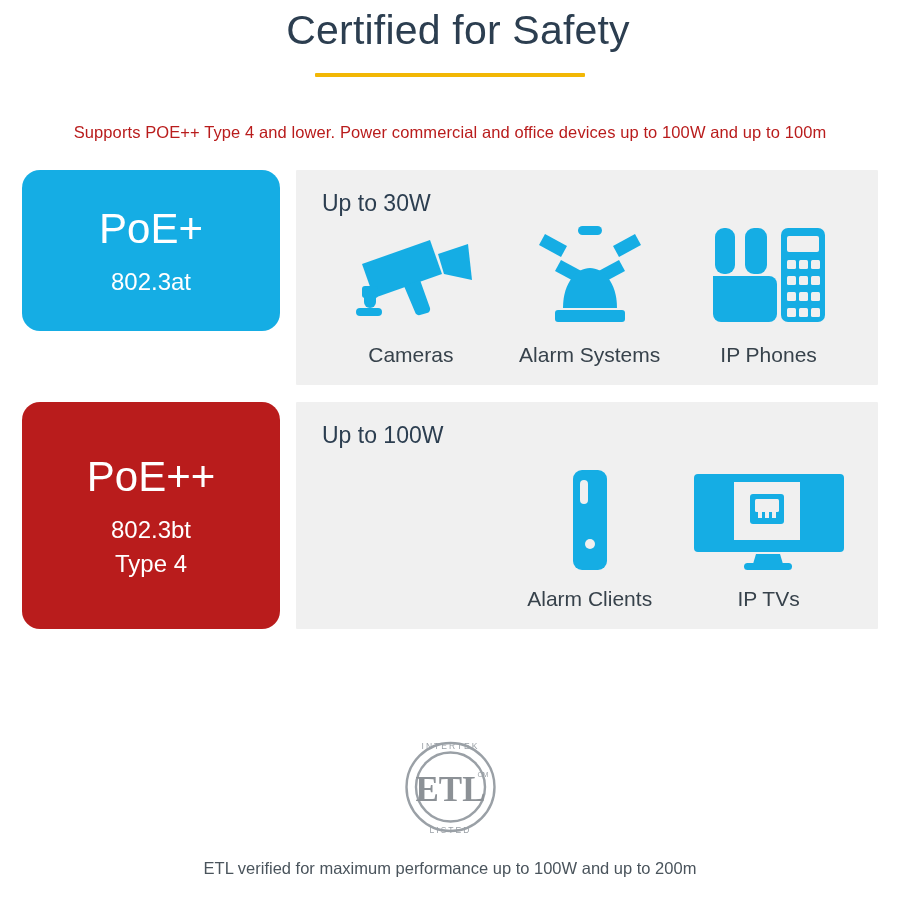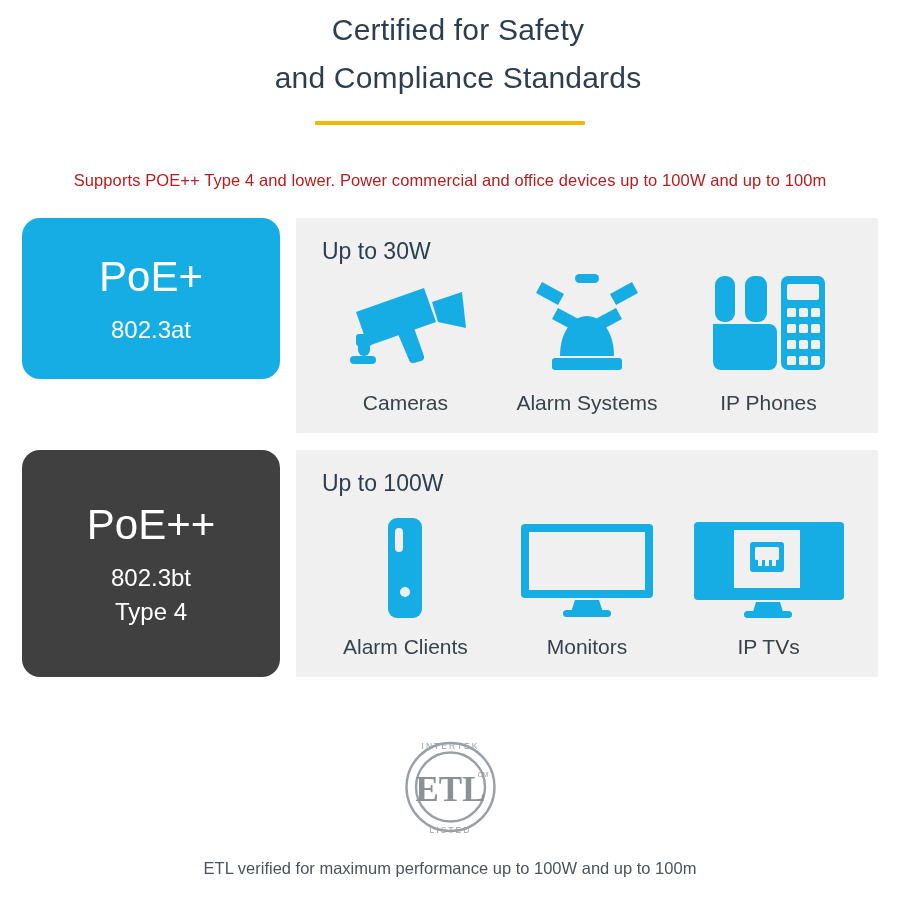--- a/index.html
+++ b/index.html
@@ -15,21 +15,21 @@
     overflow: hidden;
     position: relative;
   }
 
   
   .header {
     text-align: center;
     padding-top: 6px;
   }
   .title-line {
-    font-size: 30px;
+    font-size: 41px;
     line-height: 48px;
     color: #2c3e50;
     font-weight: 400;
     letter-spacing: 0.2px;
     padding-left: 16px;
   }
   .title-rule {
     width: 270px;
     height: 4px;
     background: #f2b705;
@@ -66,21 +66,21 @@
     align-items: center;
     justify-content: center;
     color: #ffffff;
     flex: none;
   }
   .badge-poeplus {
     background: #15ade4;
     height: 161px;
   }
   .badge-poeplusplus {
-    background: #404040;
+    background: #b91c1c;
     height: 227px;
   }
   .badge-title {
     font-size: 42px;
     line-height: 48px;
     font-weight: 400;
   }
   .badge-sub {
     font-size: 24px;
     line-height: 30px;
@@ -100,21 +100,21 @@
   }
   .panel-title {
     font-size: 23px;
     color: #2c3e50;
     margin: 4px 0 0 6px;
   }
   .items {
     display: flex;
     flex: 1;
     align-items: flex-end;
-    justify-content: space-between;
+    justify-content: flex-end;
     padding-bottom: 6px;
   }
   .item {
     width: 33%;
     display: flex;
     flex-direction: column;
     align-items: center;
     justify-content: flex-end;
   }
   .item-icon {
@@ -146,21 +146,20 @@
     font-size: 16.5px;
     color: #4a545c;
     margin: 12px 0 22px 0;
   }
 </style>
 </head>
 <body>
 
 <div class="header">
   <div class="title-line">Certified for Safety</div>
-  <div class="title-line">and Compliance Standards</div>
   <div class="title-rule"></div>
 </div>
 
 <div class="subtitle">Supports POE++ Type 4 and lower. Power commercial and office devices up to 100W and up to 100m</div>
 
 <div class="rows">
 
   <div class="row">
     <div class="badge badge-poeplus">
       <div class="badge-title">PoE+</div>
@@ -250,33 +249,20 @@
               <g fill="#15ade4">
                 <rect x="18" y="2" width="34" height="100" rx="9"></rect>
                 <rect x="25" y="12" width="8" height="24" rx="4" fill="#f0f0f0"></rect>
                 <circle cx="35" cy="76" r="5" fill="#f0f0f0"></circle>
               </g>
             </svg>
           </div>
           <div class="item-label">Alarm Clients</div>
         </div>
 
-        <div class="item">
-          <div class="item-icon">
-            <svg width="136" height="104" viewBox="0 0 136 104" xmlns="http://www.w3.org/2000/svg">
-              <g fill="#15ade4">
-                <path d="M6 8 h124 a4 4 0 0 1 4 4 v66 a4 4 0 0 1 -4 4 h-124 a4 4 0 0 1 -4 -4 v-66 a4 4 0 0 1 4 -4 z"></path>
-                <rect x="10" y="16" width="116" height="58" fill="#f0f0f0"></rect>
-                <path d="M56 84 h24 l4 12 h-32 z"></path>
-                <rect x="44" y="94" width="48" height="7" rx="3.5"></rect>
-              </g>
-            </svg>
-          </div>
-          <div class="item-label">Monitors</div>
-        </div>
 
         <div class="item">
           <div class="item-icon">
             <svg width="150" height="104" viewBox="0 0 150 104" xmlns="http://www.w3.org/2000/svg">
               <g fill="#15ade4">
                 <path d="M4 6 h142 a4 4 0 0 1 4 4 v70 a4 4 0 0 1 -4 4 h-142 a4 4 0 0 1 -4 -4 v-70 a4 4 0 0 1 4 -4 z"></path>
                 <rect x="40" y="14" width="66" height="58" fill="#f0f0f0"></rect>
                 <rect x="56" y="26" width="34" height="30" rx="3" fill="#15ade4"></rect>
                 <rect x="61" y="31" width="24" height="13" rx="1.5" fill="#f0f0f0"></rect>
                 <rect x="64" y="44" width="4" height="6" fill="#f0f0f0"></rect>
@@ -302,14 +288,14 @@
       <g fill="none" stroke="#9aa0a6" stroke-width="2.4">
         <circle cx="67.5" cy="60" r="44"></circle>
         <circle cx="67.5" cy="60" r="34.5"></circle>
       </g>
       <text x="67.5" y="74" text-anchor="middle" font-family="Liberation Serif, serif" font-size="35" font-weight="bold" fill="#8c9196">ETL</text>
       <text x="67.5" y="22" text-anchor="middle" font-family="Liberation Sans, sans-serif" font-size="8.5" letter-spacing="2" fill="#9aa0a6">INTERTEK</text>
       <text x="67.5" y="106" text-anchor="middle" font-family="Liberation Sans, sans-serif" font-size="8.5" letter-spacing="2" fill="#9aa0a6">LISTED</text>
       <text x="100" y="50" text-anchor="middle" font-family="Liberation Sans, sans-serif" font-size="7" fill="#9aa0a6">CM</text>
     </svg>
   </div>
-  <div class="footer-note">ETL verified for maximum performance up to 100W and up to 100m</div>
+  <div class="footer-note">ETL verified for maximum performance up to 100W and up to 200m</div>
 </div>
 
 </body></html>

